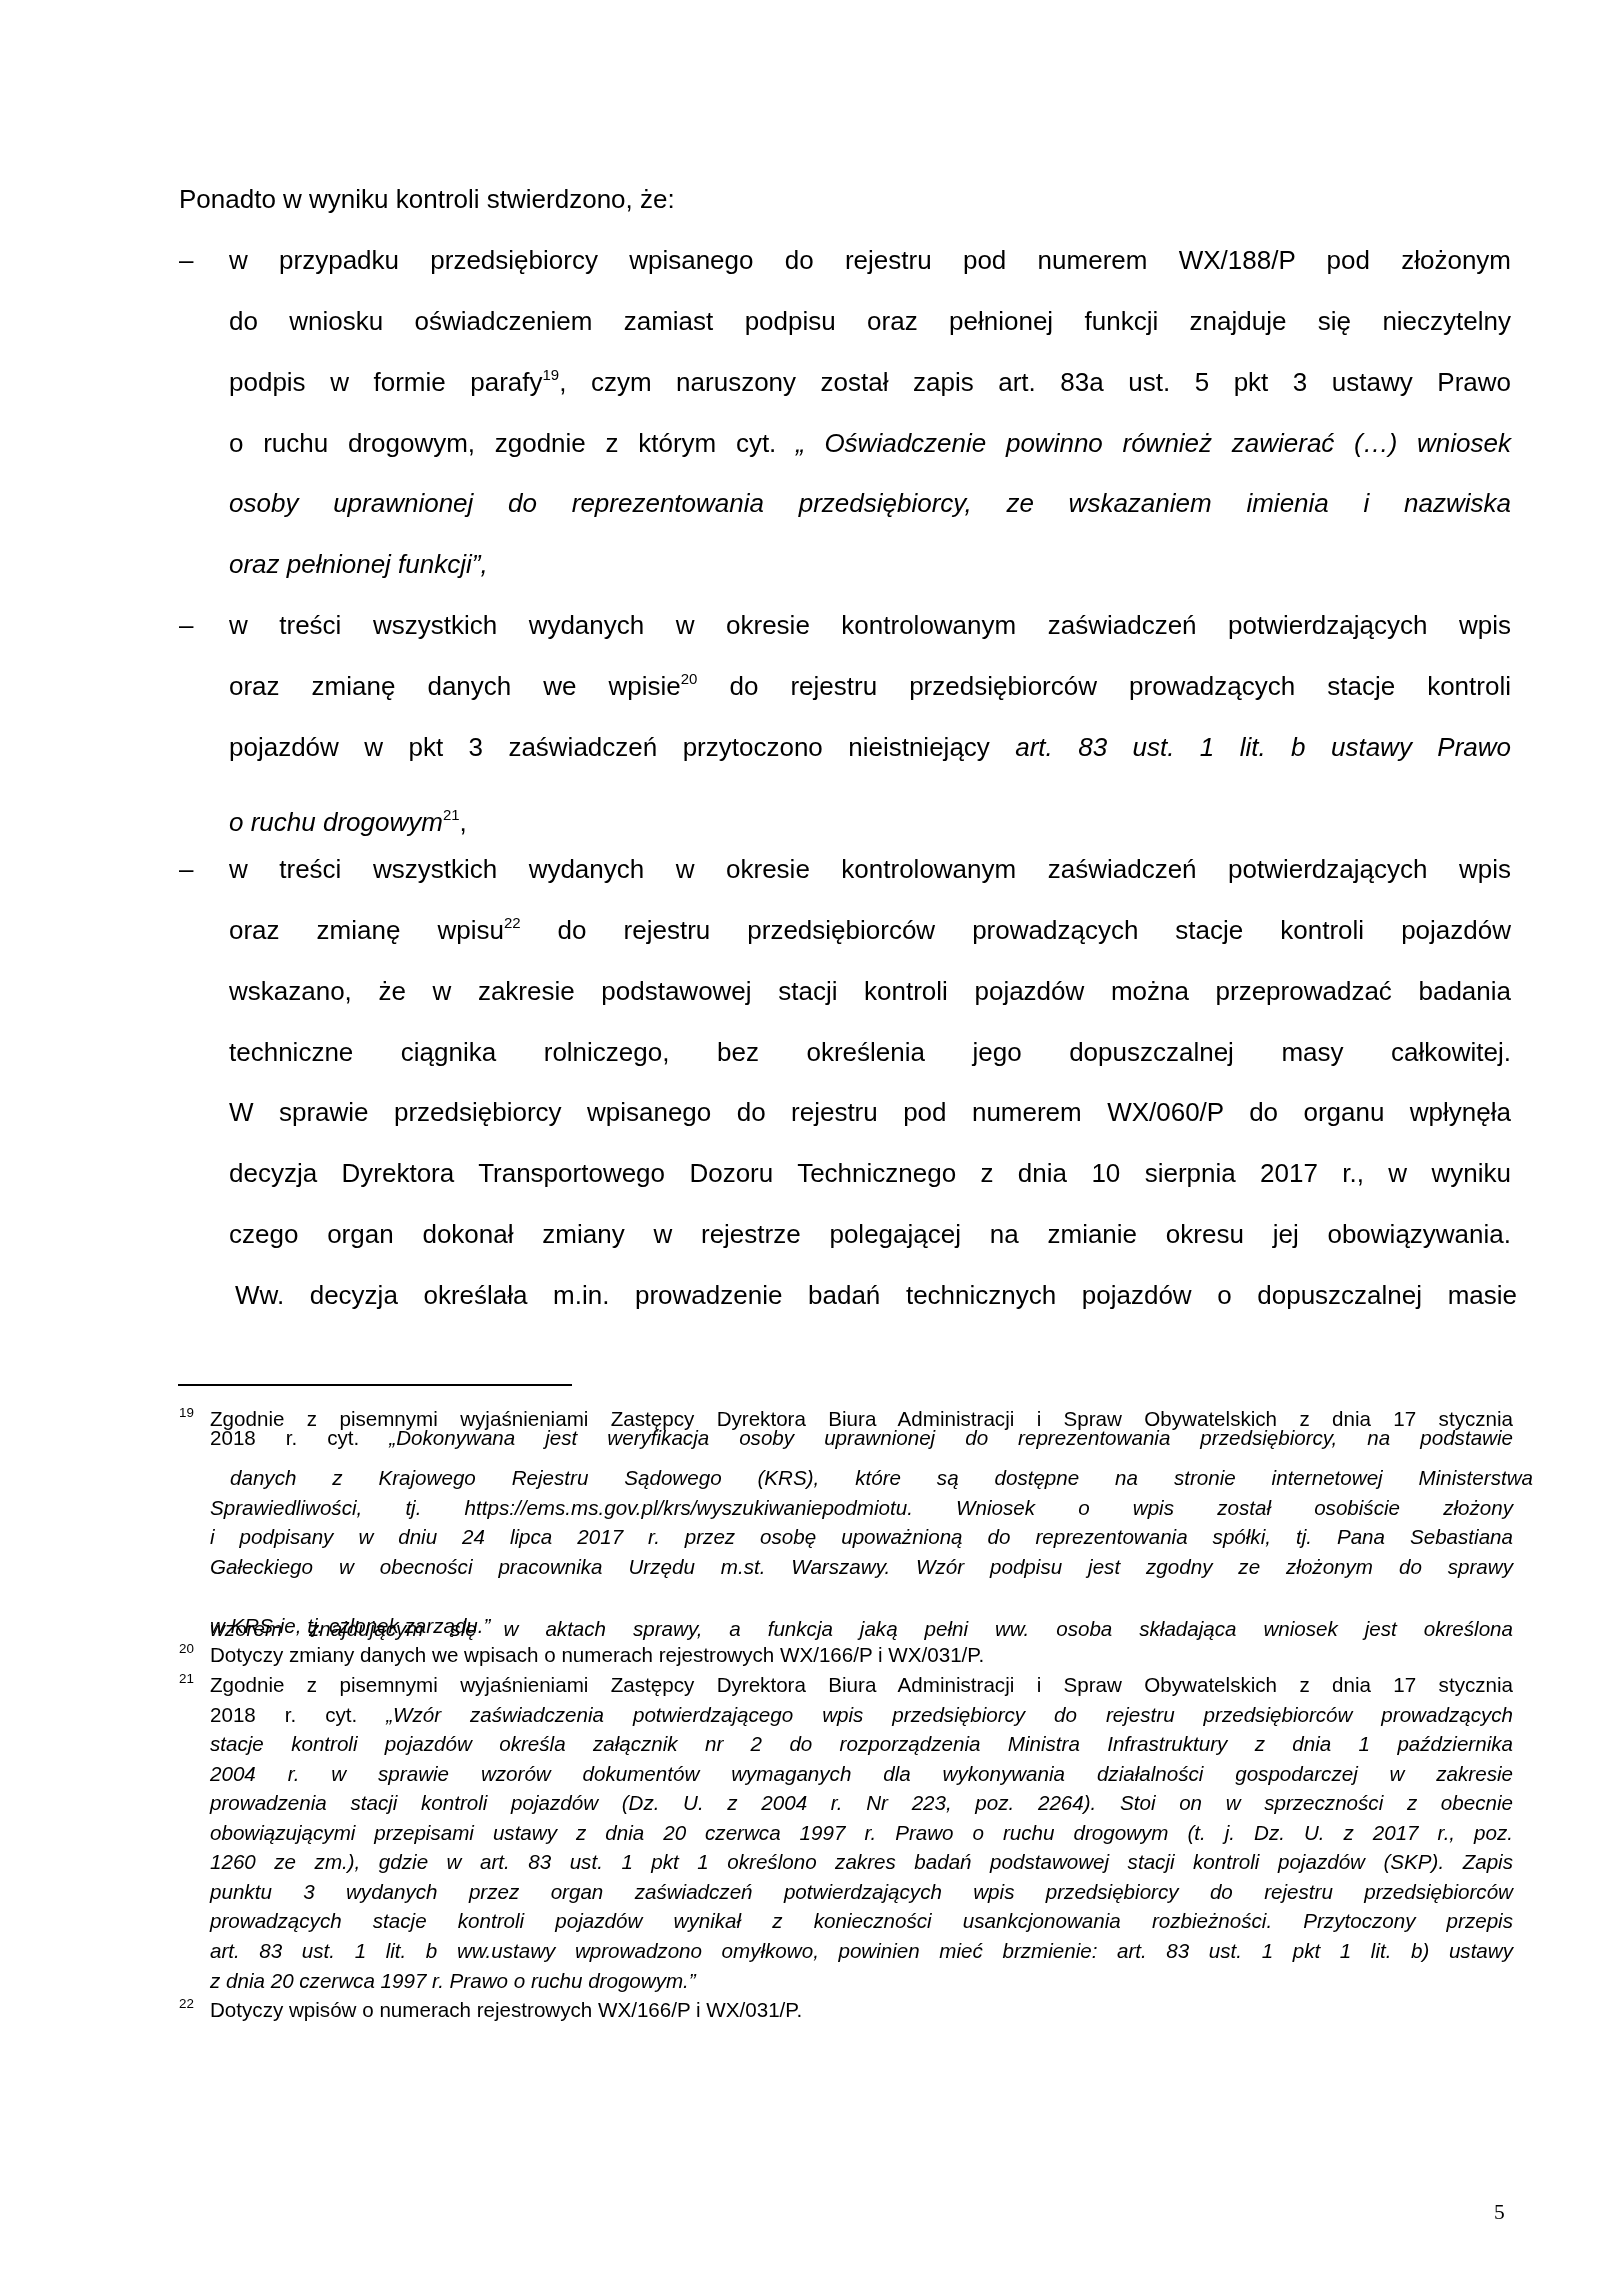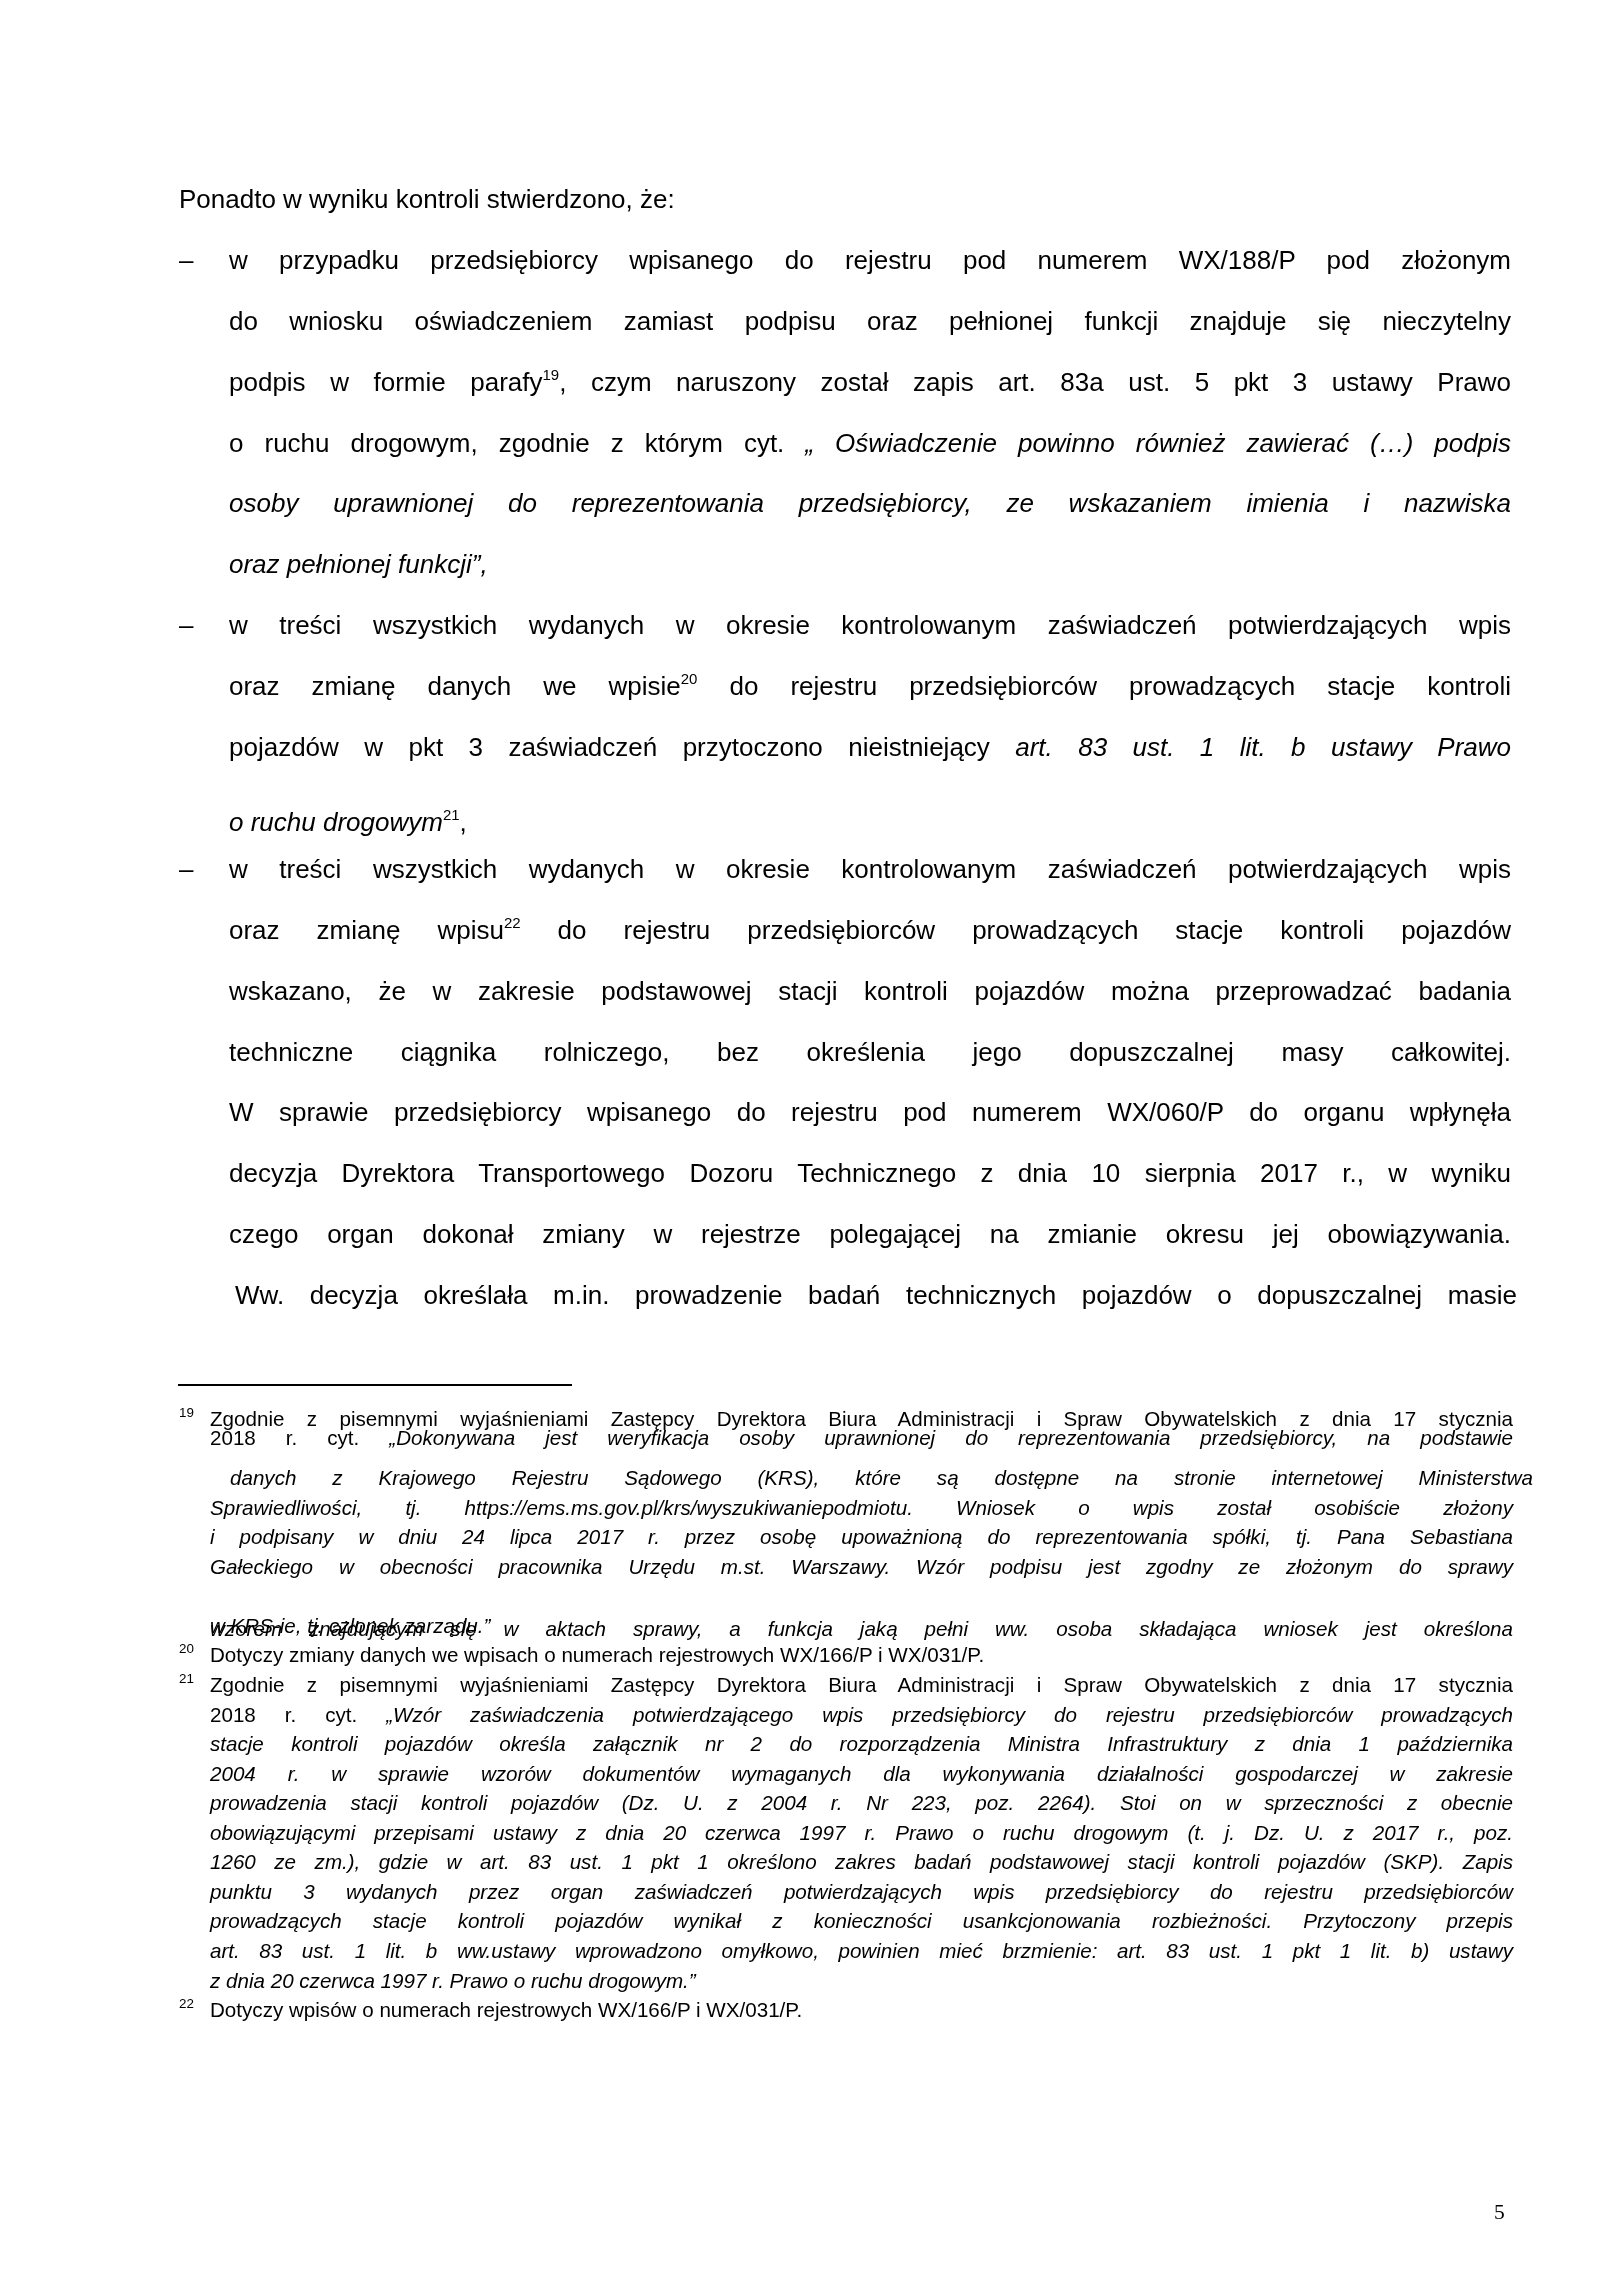--- a/index.html
+++ b/index.html
@@ -35,21 +35,21 @@
 
 <div class="page">
 
   <div class="body-text" style="top:181px;">
     <div class="line last" style="top:0px;left:0;">Ponadto w wyniku kontroli stwierdzono, że:</div>
 
     <span class="dash" style="top:61px;line-height:36px;">–</span>
     <div class="line indent" style="top:61px;"><span>w przypadku przedsiębiorcy wpisanego do rejestru pod numerem WX/188/P pod złożonym</span></div>
     <div class="line" style="top:122px;left:50px;width:1282px;"><span>do wniosku oświadczeniem zamiast podpisu oraz pełnionej funkcji znajduje się nieczytelny</span></div>
     <div class="line" style="top:183px;left:50px;width:1282px;"><span>podpis w formie parafy</span><sup>19</sup><span>, czym naruszony został zapis art. 83a ust. 5 pkt 3 ustawy Prawo</span></div>
-    <div class="line" style="top:244px;left:50px;width:1282px;"><span>o ruchu drogowym, zgodnie z którym cyt. </span><i>„ Oświadczenie powinno również zawierać (…) podpis</i></div>
+    <div class="line" style="top:244px;left:50px;width:1282px;"><span>o ruchu drogowym, zgodnie z którym cyt. </span><i>„ Oświadczenie powinno również zawierać (…) wniosek</i></div>
     <div class="line" style="top:304px;left:50px;width:1282px;"><i>osoby uprawnionej do reprezentowania przedsiębiorcy, ze wskazaniem imienia i nazwiska</i></div>
     <div class="line last" style="top:365px;left:50px;width:1282px;"><i>oraz pełnionej funkcji”,</i></div>
 
     <span class="dash" style="top:426px;line-height:36px;">–</span>
     <div class="line indent" style="top:426px;"><span>w treści wszystkich wydanych w okresie kontrolowanym zaświadczeń potwierdzających wpis</span></div>
     <div class="line" style="top:487px;left:50px;width:1282px;"><span>oraz zmianę danych we wpisie</span><sup>20</sup><span> do rejestru przedsiębiorców prowadzących stacje kontroli</span></div>
     <div class="line" style="top:548px;left:50px;width:1282px;"><span>pojazdów w pkt 3 zaświadczeń przytoczono nieistniejący </span><i>art. 83 ust. 1 lit. b ustawy Prawo</i></div>
     <div class="line last" style="top:623px;left:50px;width:1282px;"><i>o ruchu drogowym</i><sup>21</sup><span>,</span></div>
 
     <span class="dash" style="top:670px;line-height:36px;">–</span>

